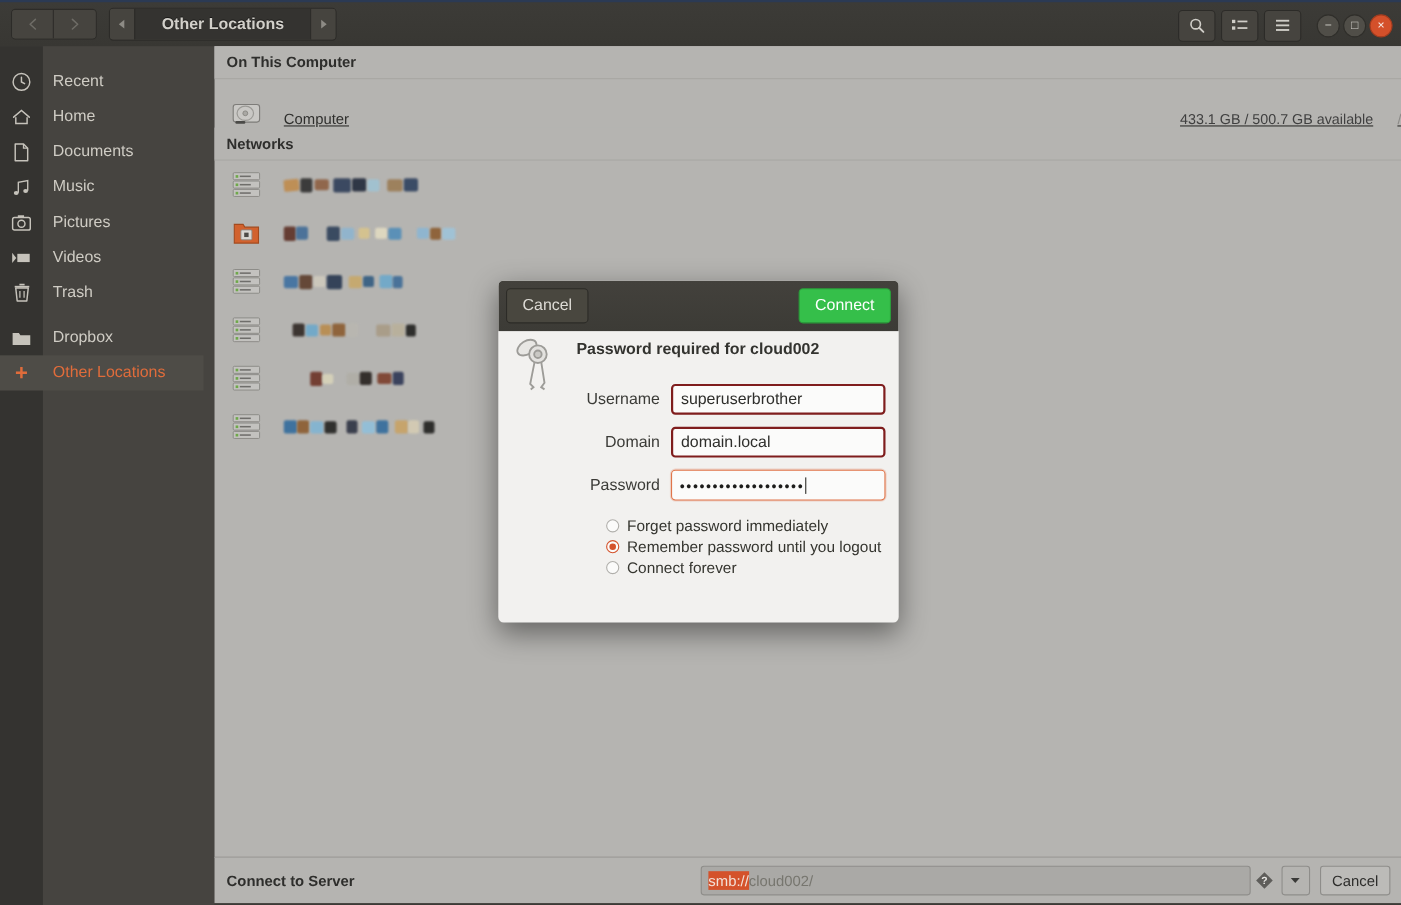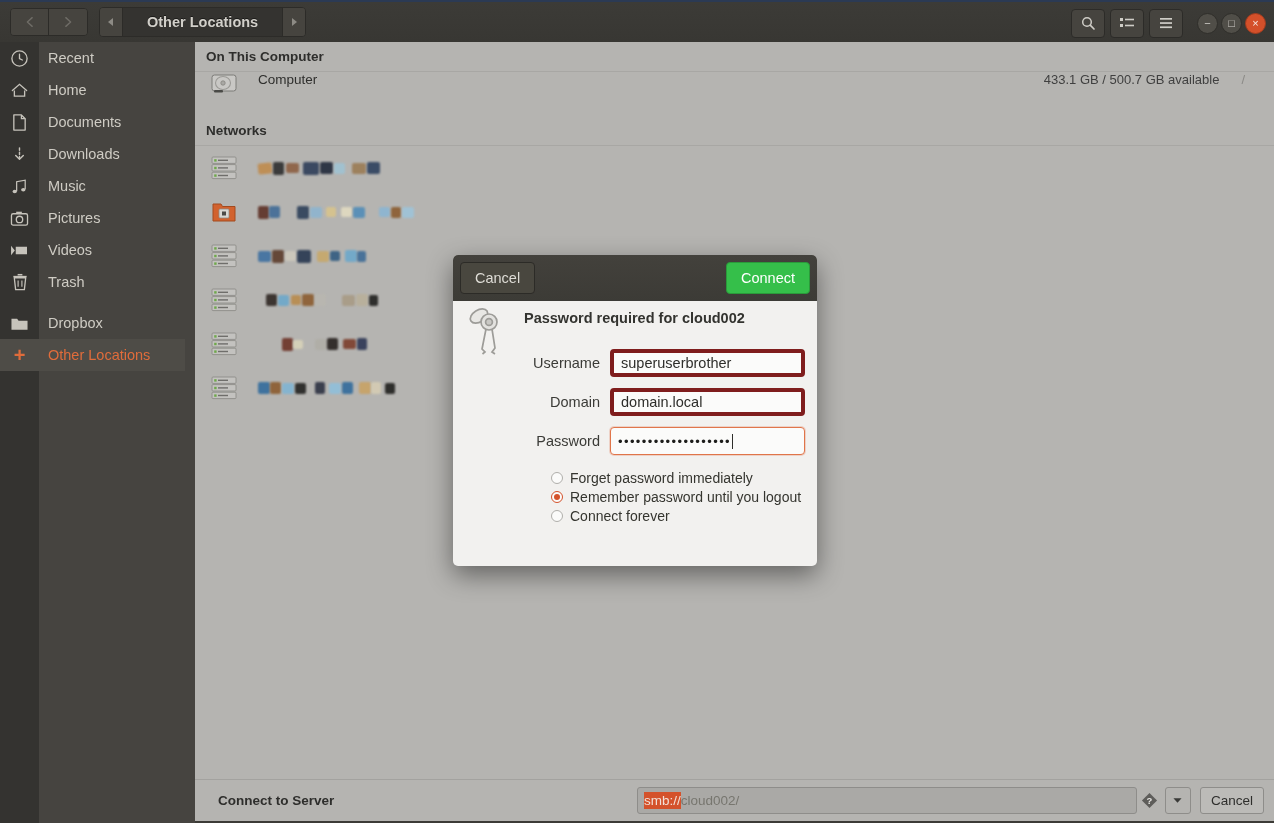--- a/index.html
+++ b/index.html
@@ -94,21 +94,21 @@
   .sidebar {
     position: absolute; left: 0; top: 42px;
     width: 195px; height: 781px;
     background: #464440;
   }
   .sidebar-iconcol {
     position: absolute; left: 0; top: 0;
     width: 39px; height: 781px;
     background: #343330;
   }
-  .side-list { position: absolute; left: 0; top: 0; width: 185px; }
+  .side-list { position: absolute; left: 0; top: 16px; width: 185px; }
   .side-item {
     height: 32px;
     display: flex; align-items: center;
     color: #cfccc4;
     font-size: 14.5px;
   }
   .side-item .ic {
     width: 39px; min-width: 39px;
     display: flex; align-items: center; justify-content: center;
     color: #c6c3bb;
@@ -131,24 +131,25 @@
     height: 29px;
     display: flex; align-items: center;
     padding-left: 11px;
     font-size: 13.5px; font-weight: bold;
     color: #2e2e2c;
     background: #b5b4b1;
   }
   .row-sep { height: 1px; background: #a8a7a4; }
   .list-row {
     height: 44px;
-    display: flex; align-items: flex-start;
-    padding-left: 11px; padding-right: 29px;
+    display: flex; align-items: flex-end;
+    padding-left: 11px; padding-right: 0;
     font-size: 13.5px;
     color: #2f2f2d;
+    text-decoration: underline;
   }
   .list-row .row-icon {
     width: 36px; min-width: 36px;
     display: flex; align-items: center; justify-content: center;
   }
   .list-row .row-name { margin-left: 16px; }
   .list-row .spacer { flex: 1; }
   .row-meta { color: #404040; font-size: 13px; }
   .row-mount { color: #8b8a87; font-size: 13px; margin-left: 22px; }
 
@@ -163,21 +164,21 @@
 
   
   .bottombar {
     position: absolute; left: 195px; top: 779px;
     width: 1079px; height: 42px;
     background: #b5b4b1;
     display: flex; align-items: center;
     padding: 0 10px;
     border-top: 1px solid #a3a29f;
   }
-  .bb-label { font-size: 13.5px; font-weight: bold; color: #2e2e2c; margin-left: 13px; }
+  .bb-label { font-size: 13.5px; font-weight: bold; color: #2e2e2c; margin-left: 1px; }
   .bb-entry {
     position: relative;
     margin-left: auto;
     width: 500px; height: 27px;
     background: #aaa9a6;
     border: 1px solid #8e8d8a;
     border-radius: 3px;
     display: flex; align-items: center;
     padding: 0 6px;
     font-size: 13.5px;
@@ -251,21 +252,21 @@
   .key-icon { position: absolute; left: 12px; top: 3px; }
   .form { margin-top: 34px; margin-left: 55px; }
   .frow { display: flex; align-items: center; margin-bottom: 11px; }
   .flabel {
     width: 86px; text-align: right; padding-right: 10px;
     font-size: 14.5px; color: #3b3b37;
   }
   .finput {
     width: 195px; height: 28px;
     background: #fbfbfa;
-    border: 4px solid #7f1d1d;
+    border: 2px solid #7f1d1d;
     border-radius: 4px;
     display: flex; align-items: center;
     padding: 0 7px;
     font-size: 14.5px; color: #2e2e2b;
   }
   .finput.focused { border: 1px solid #e0754a; box-shadow: 0 0 0 1px rgba(224,117,74,.25); }
   .dots { letter-spacing: 1.4px; font-size: 13px; color: #1d1d1b; }
   .caret { display:inline-block; width:1px; height:15px; background:#2e2e2b; margin-left:1px; }
   .radios { margin-top: 13px; margin-left: 82px; }
   .rrow { display: flex; align-items: center; height: 19px; }
@@ -373,29 +374,20 @@
       <div class="side-item">
         <span class="ic">
           <svg width="17" height="19" viewBox="0 0 18 20">
               <path d="M3 2 H11 L15 6 V18 H3 Z" stroke="currentColor" stroke-width="1.4" fill="none" stroke-linejoin="round"></path>
               <path d="M11 2 V6 H15" stroke="currentColor" stroke-width="1.3" fill="none"></path>
             </svg>
         </span>
         <span class="lbl">Documents</span>
       </div>
 
-      <div class="side-item">
-        <span class="ic">
-          <svg width="19" height="19" viewBox="0 0 20 20">
-              <path d="M10 3 V14" stroke="currentColor" stroke-width="1.5" stroke-linecap="round" stroke-dasharray="2.5 2"></path>
-              <path d="M6 11 L10 15 L14 11" stroke="currentColor" stroke-width="1.5" fill="none" stroke-linecap="round" stroke-linejoin="round"></path>
-            </svg>
-        </span>
-        <span class="lbl">Downloads</span>
-      </div>
 
       <div class="side-item">
         <span class="ic">
           <svg width="19" height="19" viewBox="0 0 20 20">
               <path d="M7 15 V5 L16 3.3 V13" stroke="currentColor" stroke-width="1.3" fill="none"></path>
               <ellipse cx="5" cy="15.2" rx="2.3" ry="1.9" fill="currentColor"></ellipse>
               <ellipse cx="14" cy="13.4" rx="2.3" ry="1.9" fill="currentColor"></ellipse>
             </svg>
         </span>
         <span class="lbl">Music</span>

